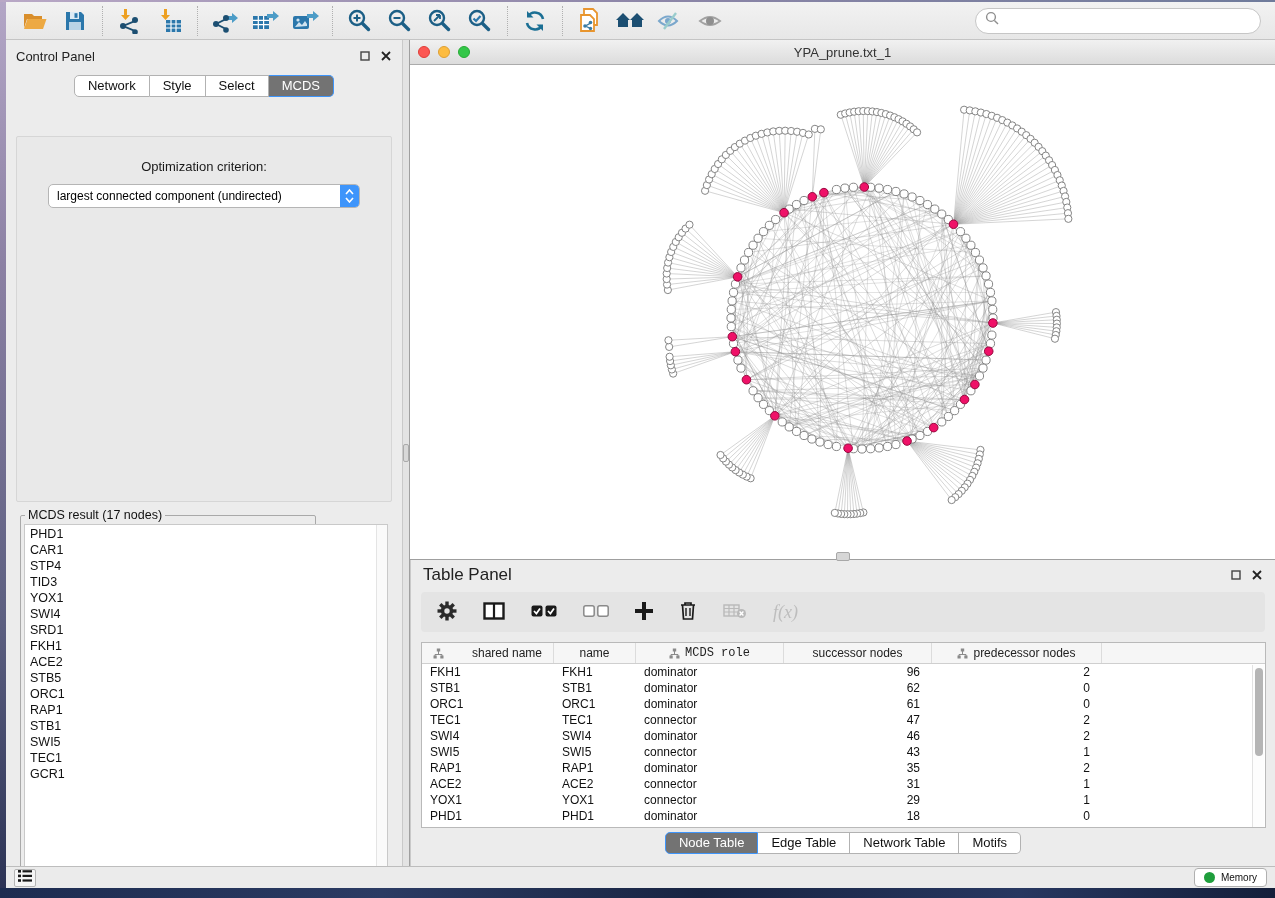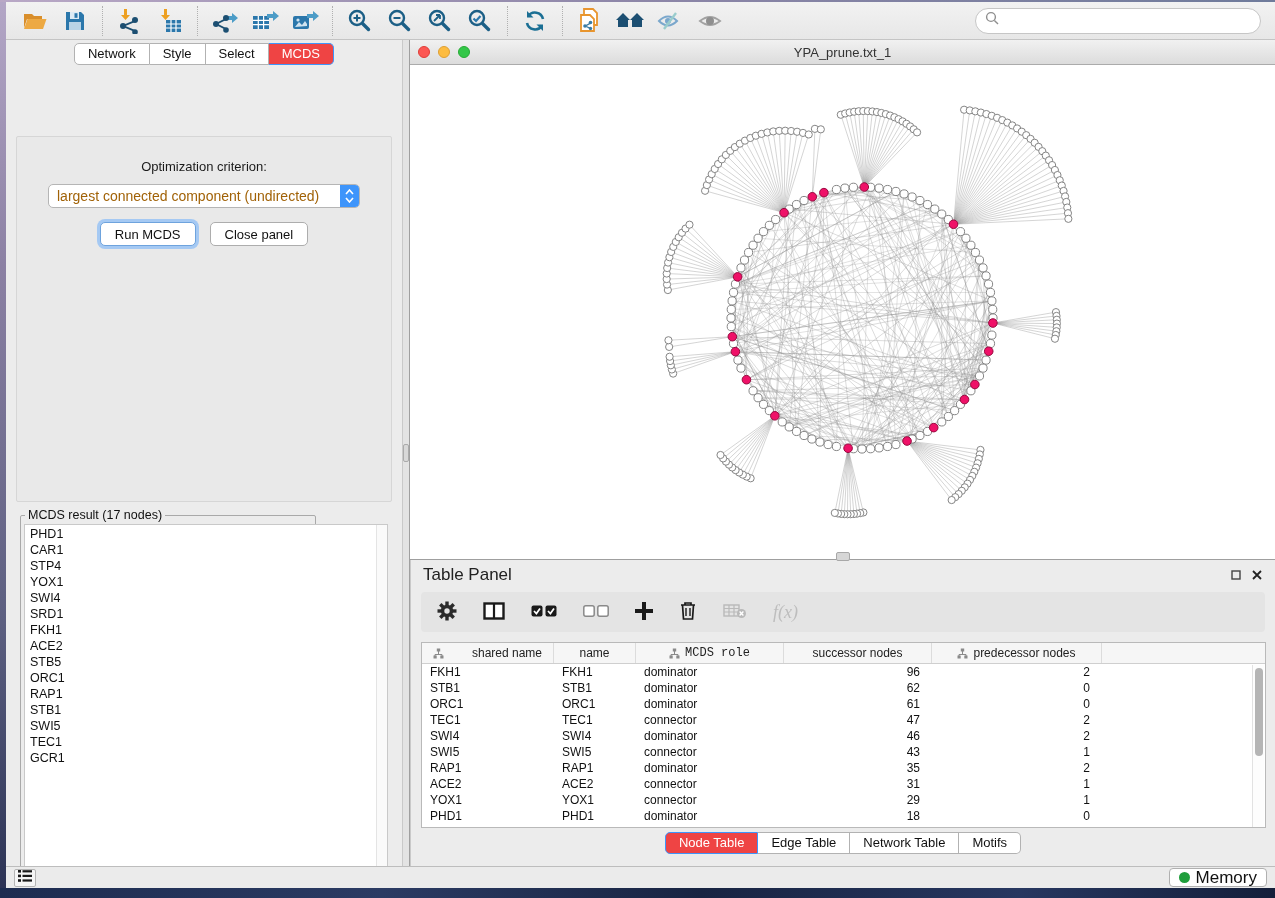--- a/index.html
+++ b/index.html
@@ -24,26 +24,26 @@
   
   .control-panel { position:absolute; left:6px; top:40px; width:396px; height:826px; background:#ececec; }
   .cp-header { height:32px; display:flex; align-items:center; padding:0 10px; }
   .cp-title { font-size:13px; color:#222; }
   .panel-btns { margin-left:auto; display:flex; gap:9px; align-items:center; }
   .pb { width:12px; height:12px; display:flex; align-items:center; justify-content:center; background:none; border:none; cursor:pointer; padding:0;}
   .cp-tabs { display:flex; justify-content:center; margin-top:3px; position:relative; z-index:2;}
   .seg { font-size:13px; color:#111; background:#fff; border:1px solid #b2b2b2; border-left-width:0; padding:2px 13px 3px; cursor:pointer; }
   .seg:first-child { border-left-width:1px; border-radius:5px 0 0 5px; }
   .seg:last-child { border-radius:0 5px 5px 0; }
-  .seg.active { background:#ef4444; border-color:#3e95fb; color:#fff; }
+  .seg.active { background:#737373; border-color:#3e95fb; color:#fff; }
   .cp-inner { position:absolute; left:10px; top:96px; width:376px; height:366px; background:#e9e9e9; border:1px solid #d6d6d6; border-radius:2px; }
   .opt-label { text-align:center; font-size:13px; color:#1a1a1a; margin-top:22px; }
   .select-row { display:flex; justify-content:center; margin-top:10px; }
   .mac-select { width:312px; height:24px; background:#fff; border:1px solid #b5b5b5; border-radius:5px; display:flex; align-items:center; cursor:pointer; overflow:hidden; }
-  .mac-select .sel-text { flex:1; font-size:14px; color:#a16207; padding:0 8px; white-space:nowrap; }
+  .mac-select .sel-text { flex:1; font-size:12px; color:#000000; padding:0 8px; white-space:nowrap; }
   .mac-select .sel-cap { width:19px; height:24px; background:#3e95fb; display:flex; flex-direction:column; align-items:center; justify-content:center; gap:2px; }
   .btn-row { display:flex; justify-content:center; gap:14px; margin-top:14px; }
   .mac-btn { height:24px; background:#fff; border:1px solid #adadad; border-radius:5px; font-size:13px; color:#111; padding:0 14px; font-family:"Liberation Sans",sans-serif; cursor:pointer; }
   .mac-btn.focus { box-shadow:0 0 0 3px #a5c9f3; border-color:#6ea3dd; }
 
   .mcds-fieldset { position:absolute; left:14px; top:468px; width:296px; height:370px; border:1px solid #a9a9a9; border-radius:2px; background:#ececec; }
   .mcds-fieldset legend { font-size:12.5px; color:#111; margin-left:4px; padding:0 3px; }
   .mcds-listwrap { position:absolute; left:3px; top:2px; width:364px; height:358px; background:#fff; border:1px solid #c9c9c9; display:flex; }
   .mcds-list { flex:1; overflow:hidden; padding:1px 0 0 5px; }
   .mcds-item { font-size:12.5px; line-height:16px; color:#111; cursor:default; }
@@ -82,21 +82,21 @@
   .td { font-size:12px; color:#111; line-height:16px; white-space:nowrap; overflow:hidden; }
   .td.txt { padding-left:8px; text-align:left; }
   .td.num { padding-right:12px; text-align:right; }
   .vscroll { position:absolute; right:1px; top:22px; width:12px; height:162px; background:#fdfdfd; border-left:1px solid #e2e2e2; }
   .vthumb { position:absolute; left:2px; top:3px; width:8px; height:88px; background:#b5b5b5; border-radius:5px; }
   .tp-tabs { position:absolute; left:0; right:0; top:272px; display:flex; justify-content:center; }
 
   
   .status-bar { position:absolute; left:6px; top:866px; width:1269px; height:22px; background:#ebebeb; border-top:1px solid #bdbdbd; display:flex; align-items:center; padding:0 8px; }
   .list-btn { width:22px; height:18px; background:#f6f6f6; border:1px solid #b5b5b5; border-radius:2px; display:flex; align-items:center; justify-content:center; cursor:pointer; }
-  .mem-btn { margin-left:auto; height:19px; background:#fff; border:1px solid #b0b0b0; border-radius:4px; display:flex; align-items:center; gap:6px; padding:0 9px; font-size:17px; color:#111; font-family:"Liberation Sans",sans-serif; cursor:pointer; }
+  .mem-btn { margin-left:auto; height:19px; background:#fff; border:1px solid #b0b0b0; border-radius:4px; display:flex; align-items:center; gap:6px; padding:0 9px; font-size:10px; color:#111; font-family:"Liberation Sans",sans-serif; cursor:pointer; }
   .mem-dot { width:11px; height:11px; border-radius:50%; background:#1f9e3c; }
 </style>
 </head>
 <body>
 
 <div class="wall-top"></div>
 <div class="wall-left"></div>
 <div class="wall-bottom"></div>
 
 <div class="toolbar">
@@ -285,20 +285,35 @@
       <span><svg width="15" height="15" viewBox="0 0 15 15">
             <circle cx="6" cy="6" r="4.4" fill="none" stroke="#8f8f8f" stroke-width="1.4"></circle>
             <path d="M9.4 9.4l3.6 3.6" stroke="#8f8f8f" stroke-width="1.4"></path>
           </svg></span>
       <input type="text" value="" style="">
     </div>
   </div>
 </div>
 
 <div class="control-panel">
+  <div class="cp-header">
+    <span class="cp-title">Control Panel</span>
+    <span class="panel-btns">
+      <button class="pb">
+          <svg width="10" height="10" viewBox="0 0 10 10">
+            <rect x="1" y="1" width="8" height="8" fill="none" stroke="#444" stroke-width="1.4"></rect>
+          </svg>
+        </button>
+      <button class="pb">
+          <svg width="10" height="10" viewBox="0 0 10 10">
+            <path d="M1 1l8 8M9 1l-8 8" stroke="#222" stroke-width="1.8"></path>
+          </svg>
+        </button>
+    </span>
+  </div>
   <div class="cp-tabs">
       <span class="seg">Network</span>
       <span class="seg">Style</span>
       <span class="seg">Select</span>
       <span class="seg active">MCDS</span>
     </div>
   <div class="cp-inner">
     <div class="opt-label">Optimization criterion:</div>
     <div class="select-row">
       <div class="mac-select">
@@ -306,32 +321,29 @@
         <span class="sel-cap">
           <svg width="9" height="6" viewBox="0 0 9 6">
               <path d="M1 5l3.5-4L8 5" fill="none" stroke="#fff" stroke-width="1.6"></path>
             </svg>
           <svg width="9" height="6" viewBox="0 0 9 6">
               <path d="M1 1l3.5 4L8 1" fill="none" stroke="#fff" stroke-width="1.6"></path>
             </svg>
         </span>
       </div>
     </div>
-    <div class="btn-row">
-      <button class="mac-btn focus">Run MCDS</button>
-      <button class="mac-btn">Close panel</button>
-    </div>
   </div>
   <fieldset class="mcds-fieldset">
     <legend>MCDS result (17 nodes)</legend>
     <div class="mcds-listwrap">
       <div class="mcds-list">
           <div class="mcds-item">PHD1</div>
           <div class="mcds-item">CAR1</div>
           <div class="mcds-item">STP4</div>
+          <div class="mcds-item">TID3</div>
           <div class="mcds-item">YOX1</div>
           <div class="mcds-item">SWI4</div>
           <div class="mcds-item">SRD1</div>
           <div class="mcds-item">FKH1</div>
           <div class="mcds-item">ACE2</div>
           <div class="mcds-item">STB5</div>
           <div class="mcds-item">ORC1</div>
           <div class="mcds-item">RAP1</div>
           <div class="mcds-item">STB1</div>
           <div class="mcds-item">SWI5</div>

